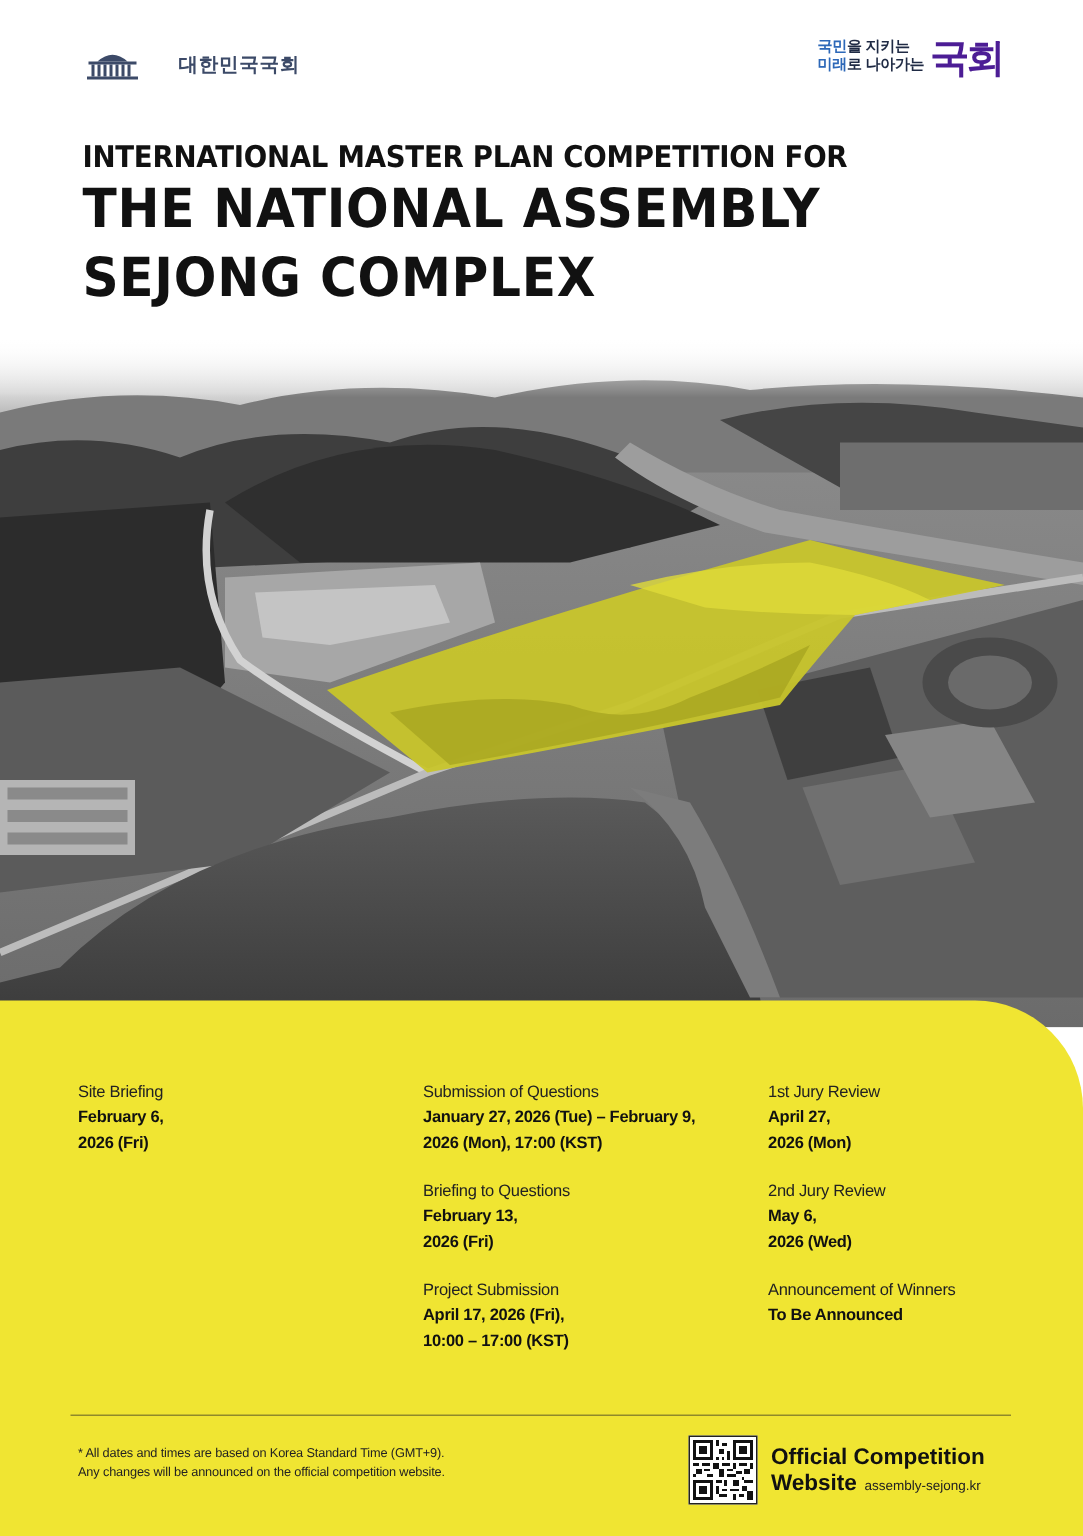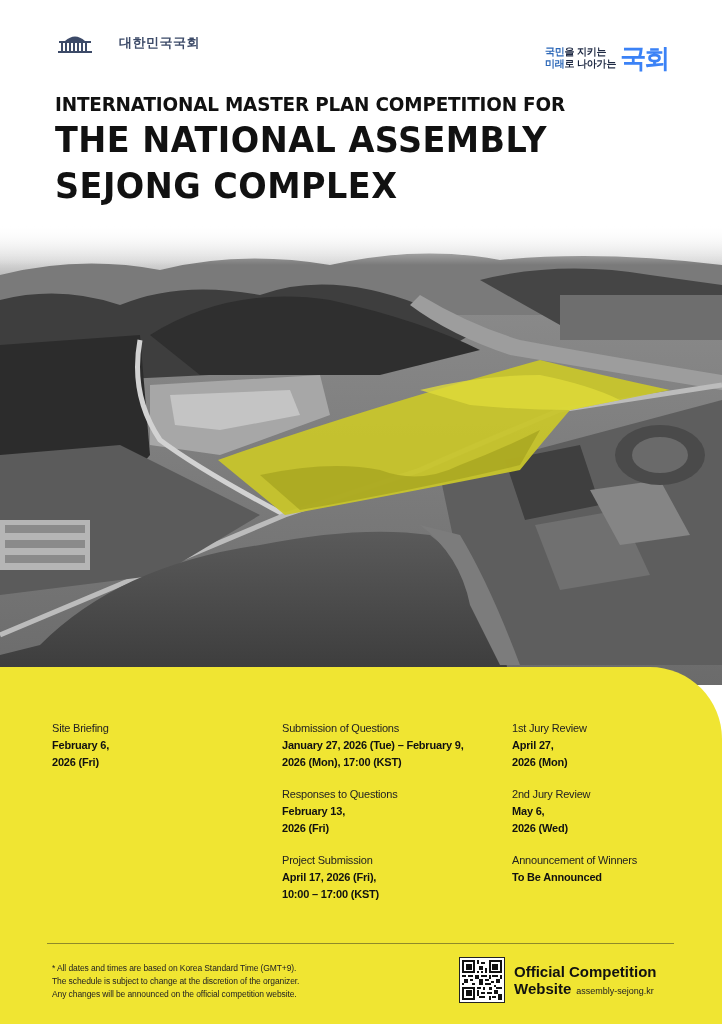--- a/index.html
+++ b/index.html
@@ -4,25 +4,25 @@
 <style>
   * { box-sizing: border-box; margin: 0; padding: 0; }
   html, body { width: 722px; height: 1024px; overflow: hidden; background: #ffffff; }
   body { position: relative; font-family: "Liberation Sans", sans-serif; color: #1a1a1a; }
 
   
   .header { position: absolute; left: 0; top: 0; width: 722px; height: 240px; background: #ffffff; }
   .logo-left { position: absolute; left: 55px; top: 32px; display: flex; align-items: center; gap: 24px; }
   .logo-left svg { width: 40px; height: 22px; }
   .logo-left .org-name { font-size: 13px; color: #3c4a68; font-weight: bold; letter-spacing: 0.5px; }
-  .logo-right { position: absolute; left: 545px; top: 25px; display: flex; align-items: center; gap: 4px; margin-top: 20px; }
+  .logo-right { position: absolute; left: 545px; top: 25px; display: flex; align-items: center; gap: 4px; }
   .slogan { display: flex; flex-direction: column; line-height: 12px; }
   .slogan span { font-size: 10px; font-weight: bold; color: #1f2a44; letter-spacing: -0.2px; }
   .slogan .accent { color: #2d68b8; }
-  .brand-mark { font-size: 26px; font-weight: bold; color: #3b82f6; letter-spacing: -2px; line-height: 26px; }
+  .brand-mark { font-size: 26px; font-weight: bold; color: #4c1d95; letter-spacing: -2px; line-height: 26px; }
 
   .title-block { position: absolute; left: 55px; top: 92px; }
   .title-sub { font-family: "DejaVu Sans", sans-serif; font-weight: bold; font-size: 20px; letter-spacing: -0.2px; color: #111; transform: scaleX(0.92); transform-origin: left; white-space: nowrap; }
   .title-main { font-family: "DejaVu Sans", sans-serif; font-weight: bold; font-size: 36px; line-height: 44px; color: #111; letter-spacing: 0.5px; transform: scaleX(0.93); transform-origin: left; white-space: nowrap; margin-top: 2px; }
 
   
   .aerial { position: absolute; left: 0; top: 225px; width: 722px; height: 460px; overflow: hidden; }
   .aerial svg { width: 722px; height: 460px; display: block; }
 
   
@@ -149,21 +149,21 @@
       </div>
     </div>
 
     <div class="col">
       <div class="item">
         <div class="label">Submission of Questions</div>
         <div class="value">January 27, 2026 (Tue) – February 9,</div>
         <div class="value">2026 (Mon), 17:00 (KST)</div>
       </div>
       <div class="item">
-        <div class="label">Responses to Questions</div>
+        <div class="label">Briefing to Questions</div>
         <div class="value">February 13,</div>
         <div class="value">2026 (Fri)</div>
       </div>
       <div class="item">
         <div class="label">Project Submission</div>
         <div class="value">April 17, 2026 (Fri),</div>
         <div class="value">10:00 – 17:00 (KST)</div>
       </div>
     </div>
 
@@ -182,21 +182,20 @@
         <div class="label">Announcement of Winners</div>
         <div class="value">To Be Announced</div>
       </div>
     </div>
   </div>
 
   <div class="divider"></div>
 
   <div class="notes">
     <div>* All dates and times are based on Korea Standard Time (GMT+9).</div>
-    <div>The schedule is subject to change at the discretion of the organizer.</div>
     <div>Any changes will be announced on the official competition website.</div>
   </div>
 
   <div class="website">
     <div class="qr">
       <svg viewBox="0 0 21 21" shape-rendering="crispEdges">
         <rect width="21" height="21" fill="#fff"></rect>
         <g fill="#111">
           <rect x="0" y="0" width="7" height="7"></rect>
             <rect x="1" y="1" width="5" height="5" fill="#fff"></rect>

